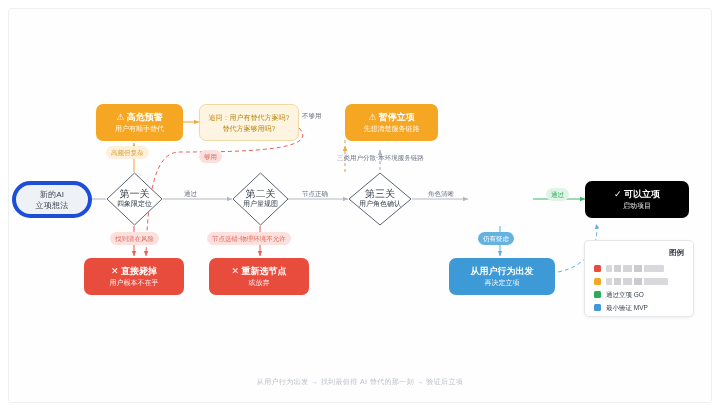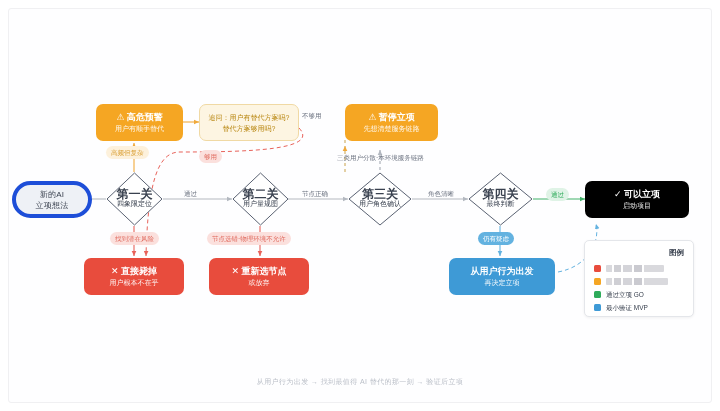--- a/index.html
+++ b/index.html
@@ -84,23 +84,23 @@
     width: 100%;
     height: 100%;
     display: flex;
     flex-direction: column;
     align-items: center;
     justify-content: center;
     color: #39414f;
     text-align: center;
   }
   .diamond-label .t1 {
-    font-size: 12px;
+    font-size: 10px;
     line-height: 10px;
-    font-weight: bold;
+    font-weight: normal;
   }
   .diamond-label .t2 {
     font-size: 7px;
     line-height: 10px;
   }
 
   
   .card {
     border-radius: 7px;
     color: #ffffff;
@@ -308,29 +308,20 @@
   <div class="diamond-wrap" style="left:348px; top:172px; width:64px; height:54px;">
     <svg class="diamond-shape" viewBox="0 0 64 54">
       <polygon points="32,1 63,27 32,53 1,27" fill="#ffffff" stroke="#5a6272" stroke-width="1"></polygon>
     </svg>
     <div class="diamond-label">
       <span class="t1">第三关</span>
       <span class="t2">用户角色确认</span>
     </div>
   </div>
 
-  <div class="diamond-wrap" style="left:468px; top:172px; width:65px; height:54px;">
-    <svg class="diamond-shape" viewBox="0 0 65 54">
-      <polygon points="32.5,1 64,27 32.5,53 1,27" fill="#ffffff" stroke="#5a6272" stroke-width="1"></polygon>
-    </svg>
-    <div class="diamond-label">
-      <span class="t1">第四关</span>
-      <span class="t2">最终判断</span>
-    </div>
-  </div>
 
   <div class="node card card-orange" style="left:96px; top:104px; width:87px; height:37px;">
     <span class="t1">⚠ 高危预警</span>
     <span class="t2">用户有顺手替代</span>
   </div>
 
   <div class="node card-cream" style="left:199px; top:104px; width:100px; height:37px; display:flex; flex-direction:column; align-items:center; justify-content:center;">
     <span class="t1">追问：用户有替代方案吗?</span>
     <span class="t2">替代方案够用吗?</span>
   </div>

